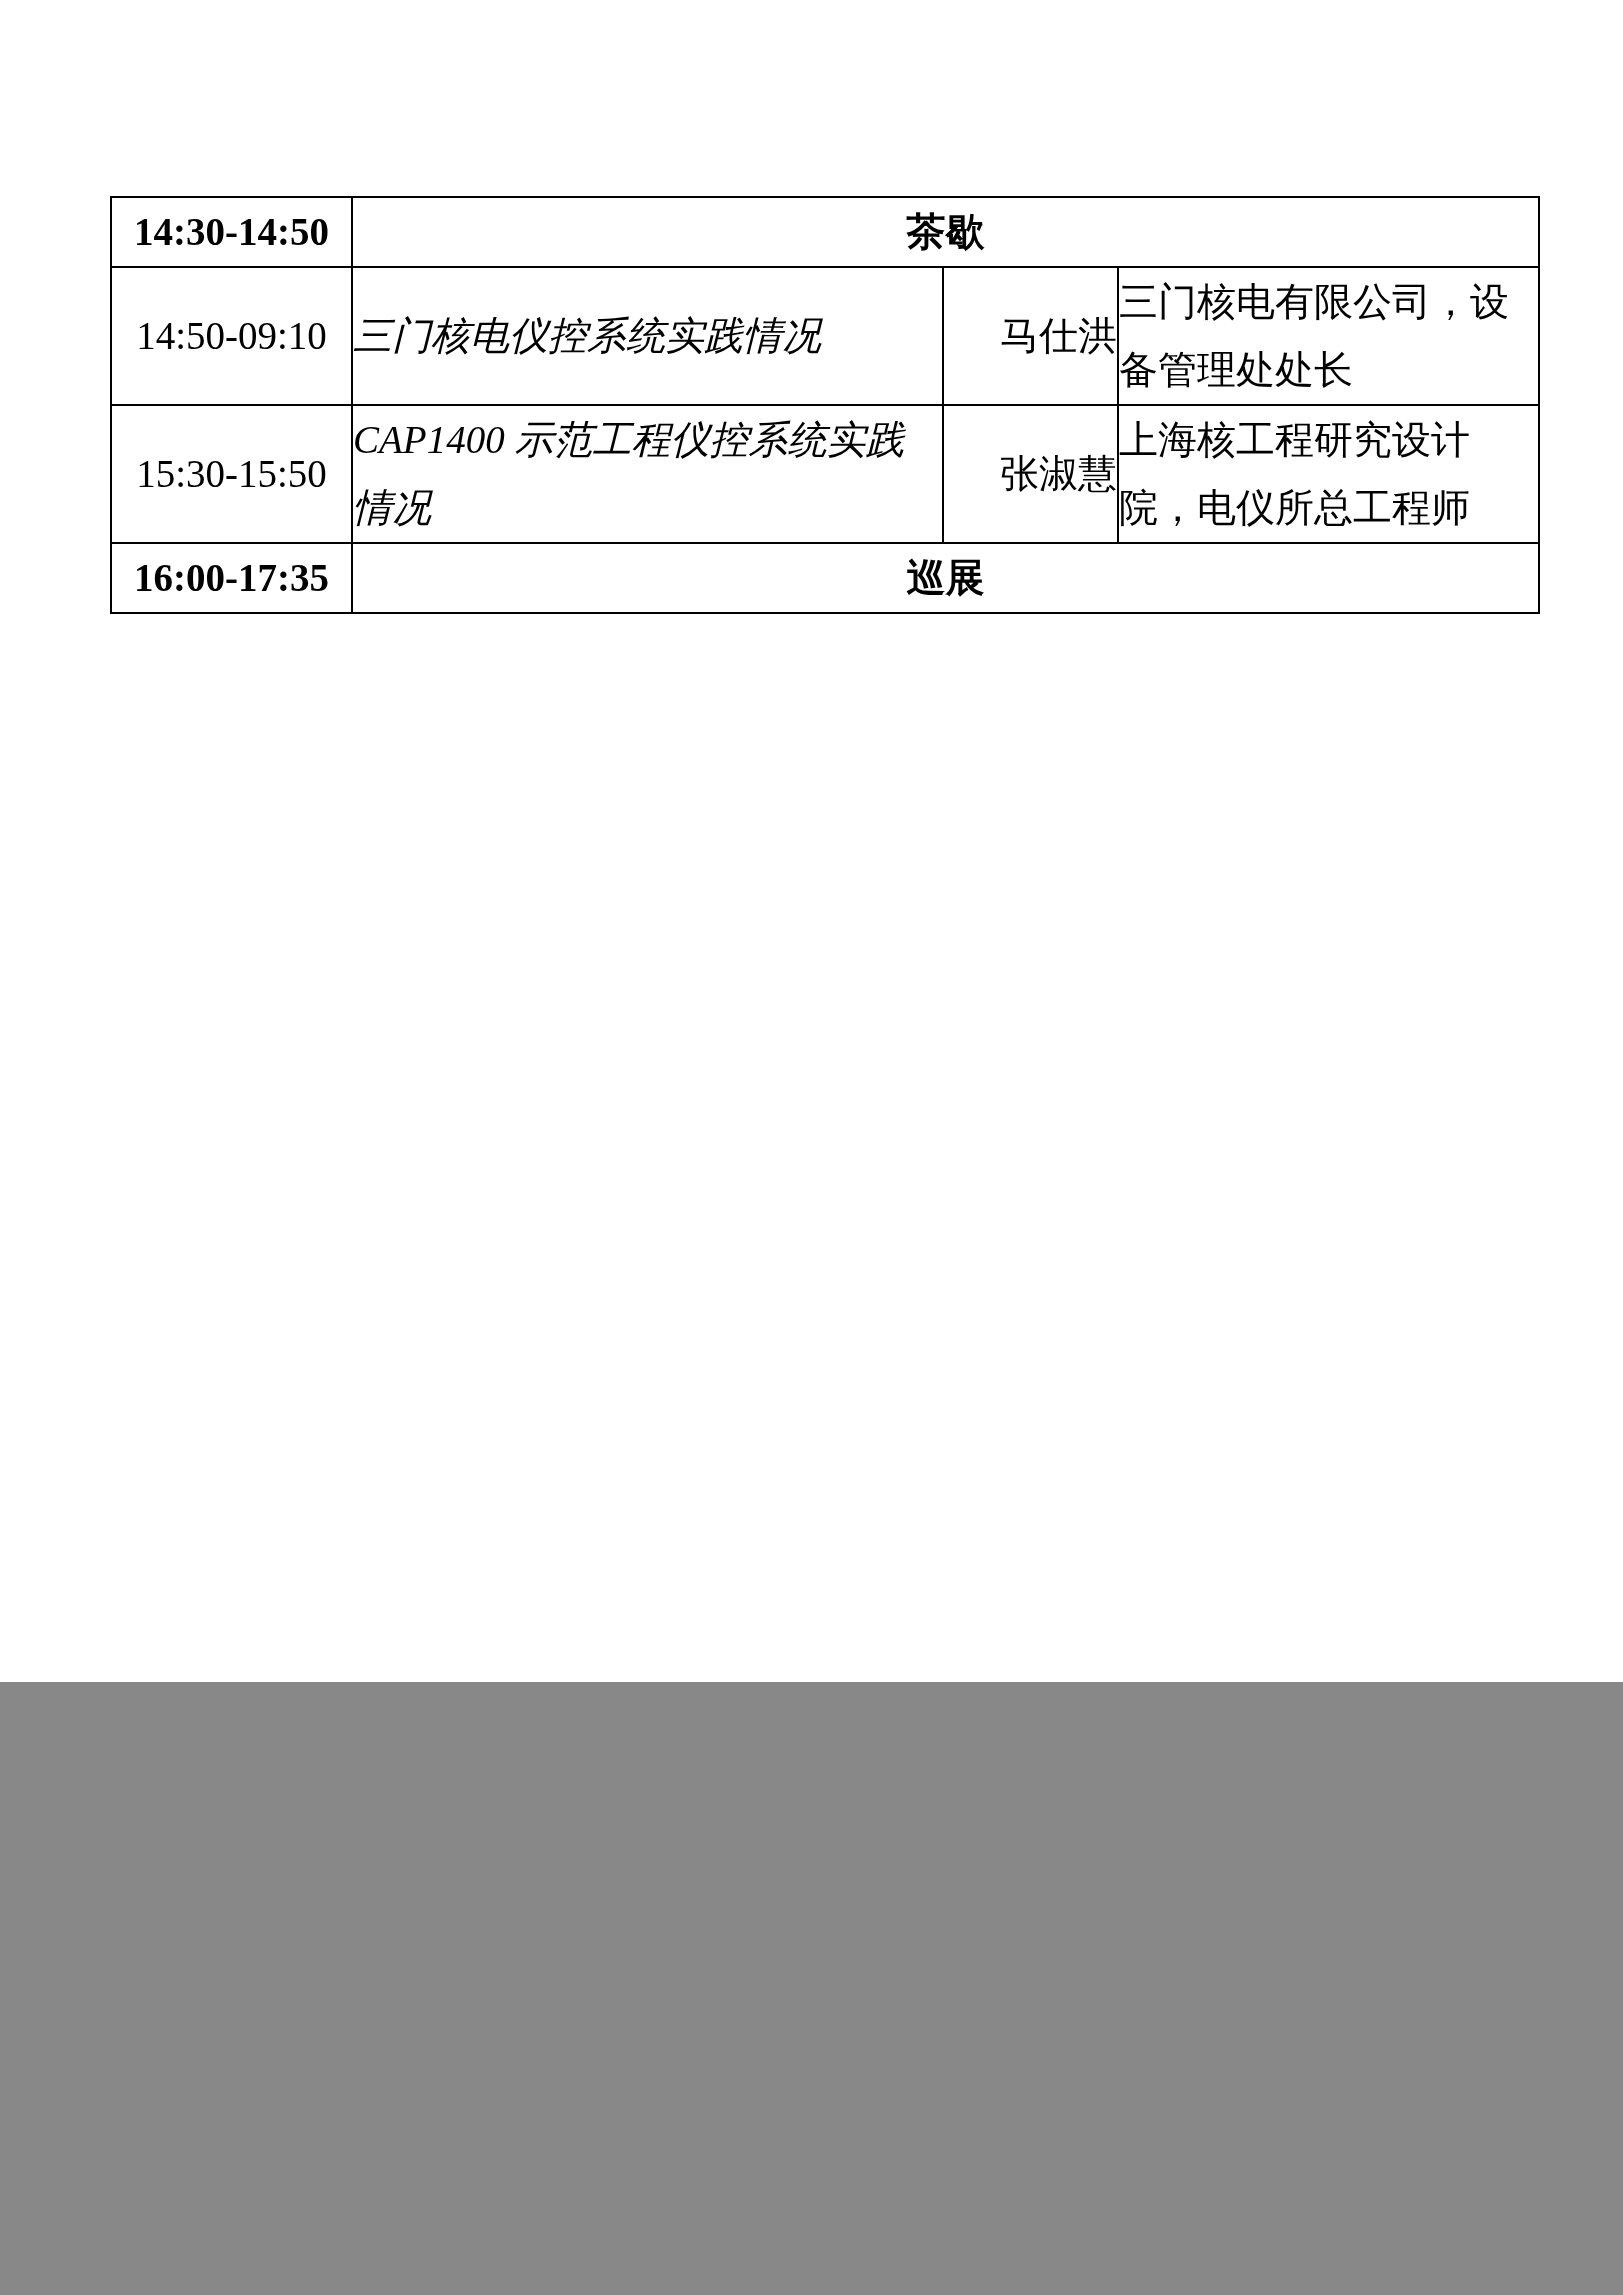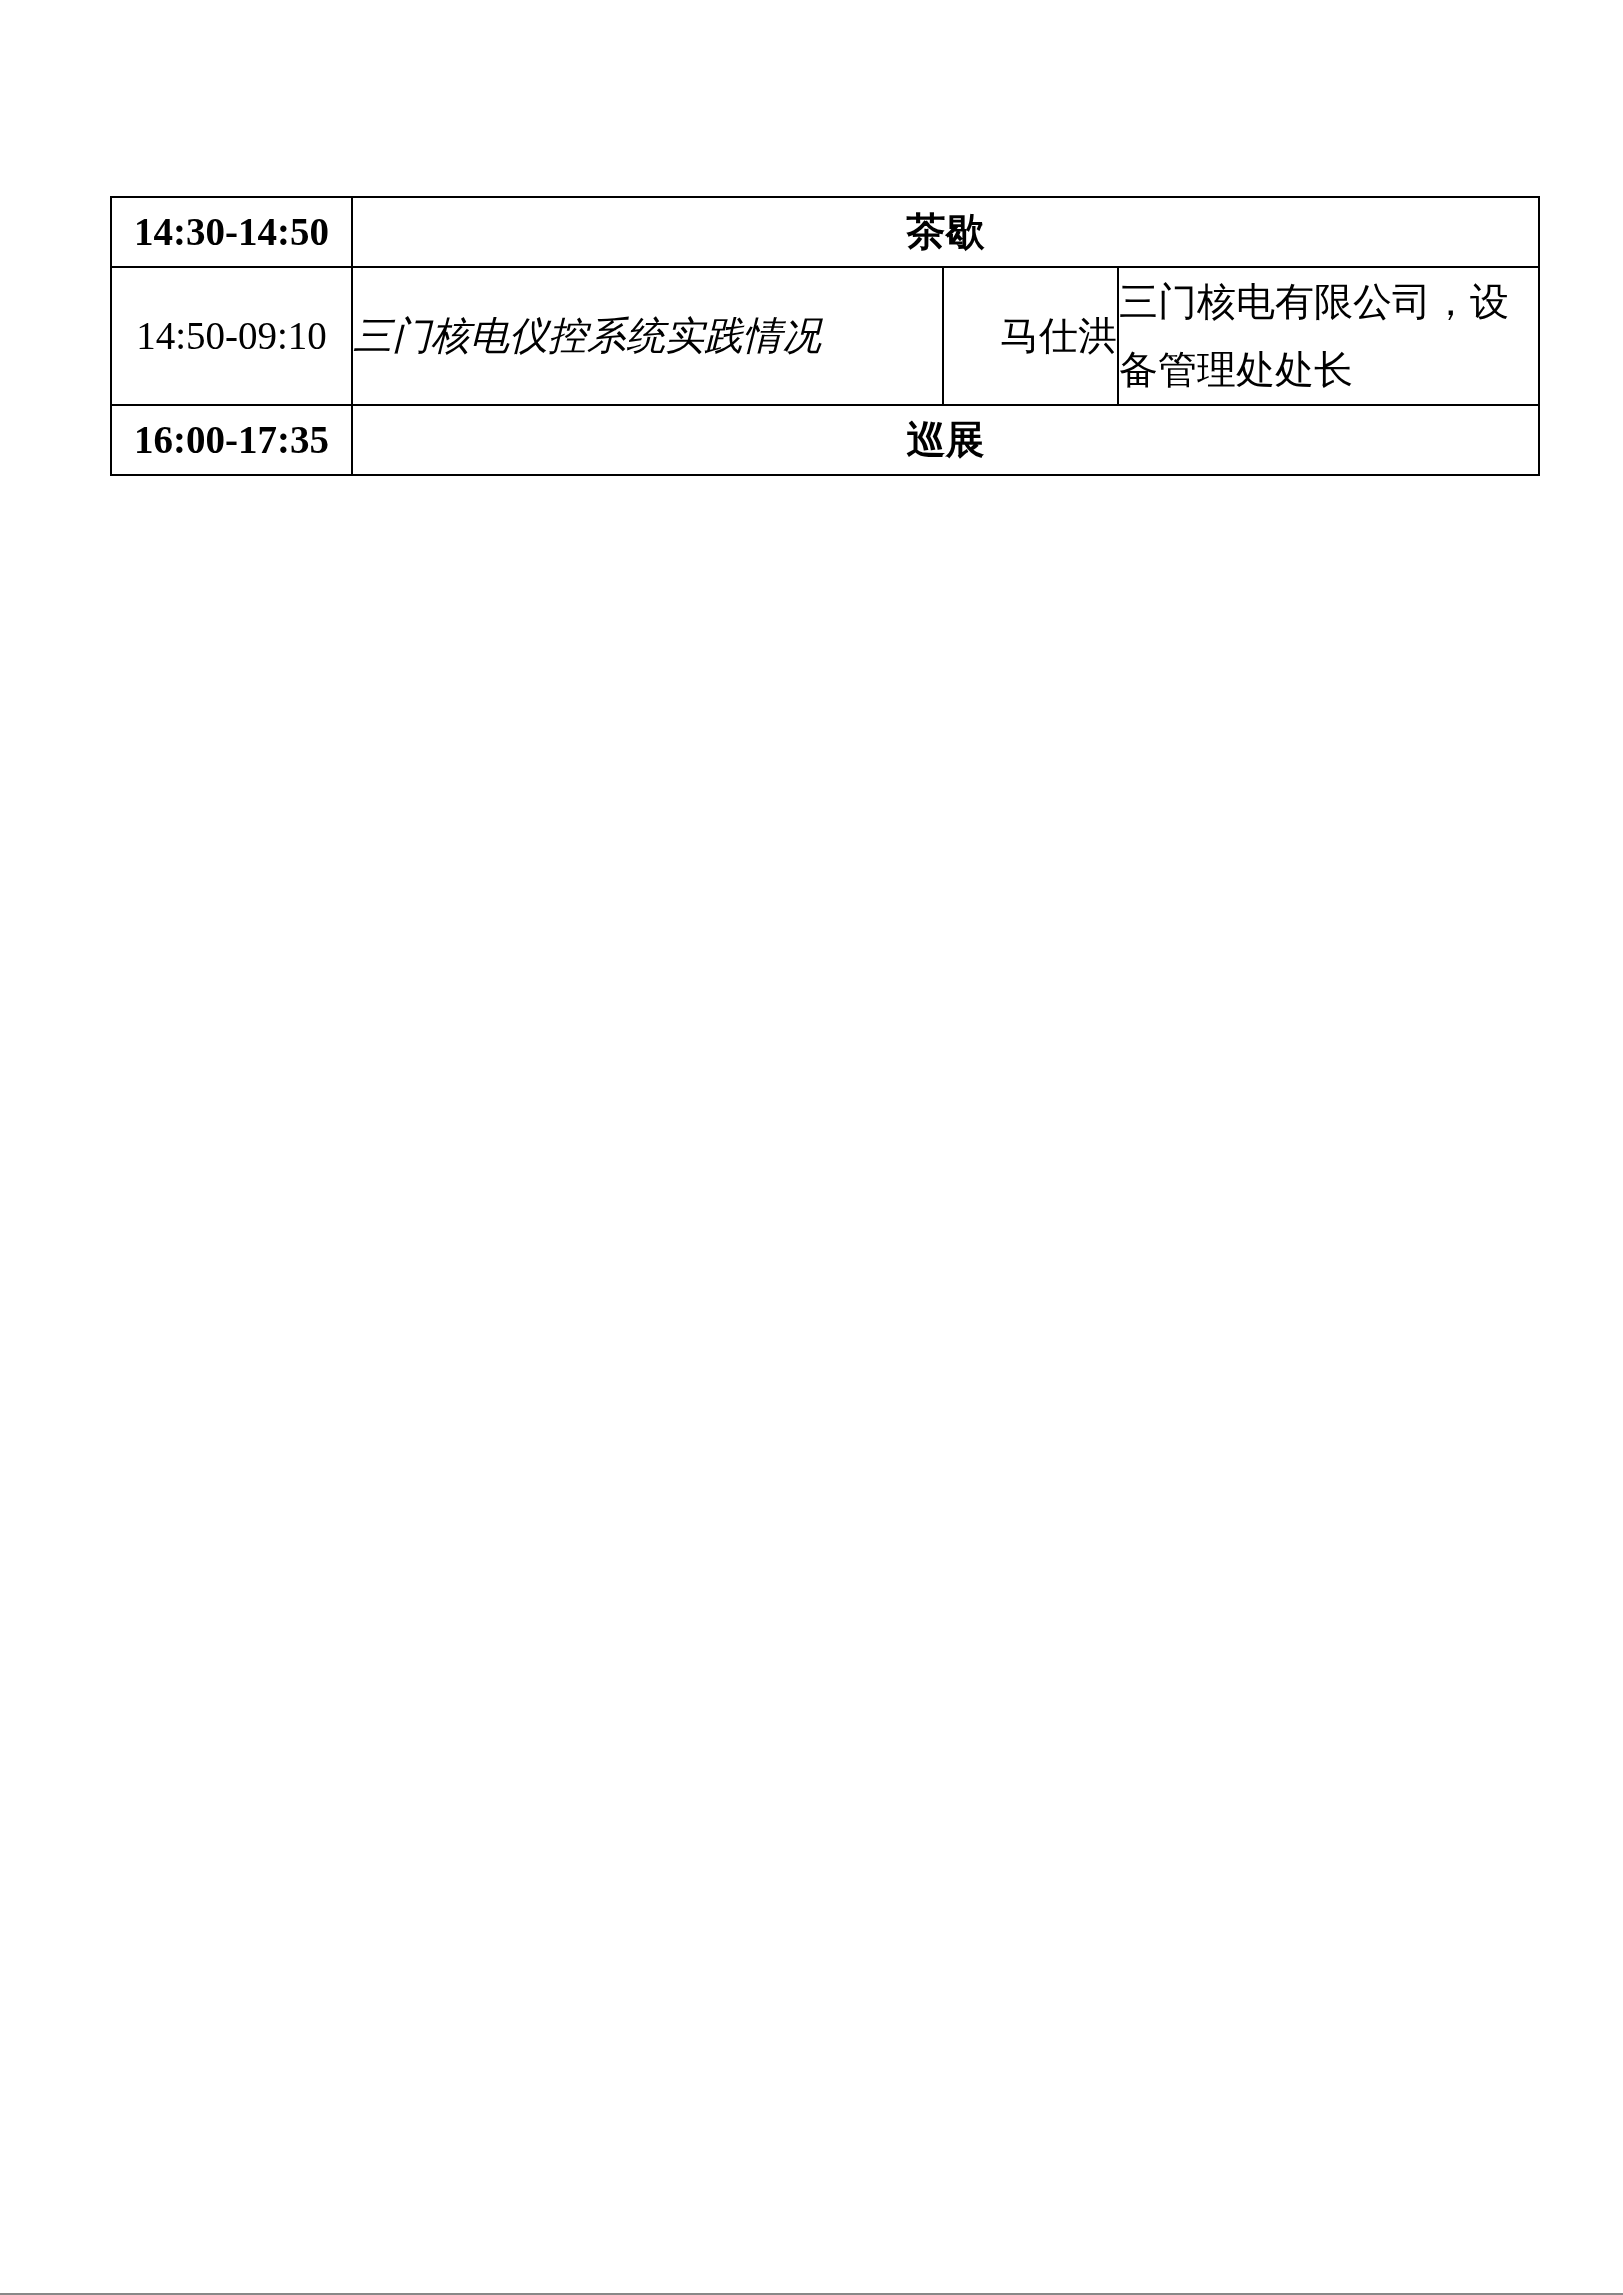--- a/index.html
+++ b/index.html
@@ -3,21 +3,21 @@
 <meta charset="utf-8">
 <style>
   html, body {
     margin: 0;
     padding: 0;
     background: #888;
   }
   .page {
     position: relative;
     width: 1623px;
-    height: 2293px;
+    height: 1682px;
     background: #ffffff;
     overflow: hidden;
     font-family: "Liberation Serif", "DejaVu Serif", serif;
     color: #000000;
   }
   table.schedule {
     position: absolute;
     left: 110px;
     top: 196px;
     width: 1429px;
@@ -84,20 +84,26 @@
       </tr>
 
       <tr class="row-tall">
         <td class="time-cell">14:50-09:10</td>
         <td class="topic-cell">三门核电仪控系统实践情况</td>
         <td class="speaker-cell">马仕洪</td>
         <td class="affiliation-cell">三门核电有限公司，设备管理处处长</td>
       </tr>
 
 
+      <tr class="row-tall">
+        <td class="time-cell">15:30-15:50</td>
+        <td class="topic-cell">CAP1400 示范工程仪控系统实践情况</td>
+        <td class="speaker-cell">张淑慧</td>
+        <td class="affiliation-cell">上海核工程研究设计院，电仪所总工程师</td>
+      </tr>
 
 
       <tr class="row-short break-row">
         <td class="time-cell">16:00-17:35</td>
         <td class="break-cell" colspan="3">巡展</td>
       </tr>
     </tbody>
   </table>
 </div>
 

